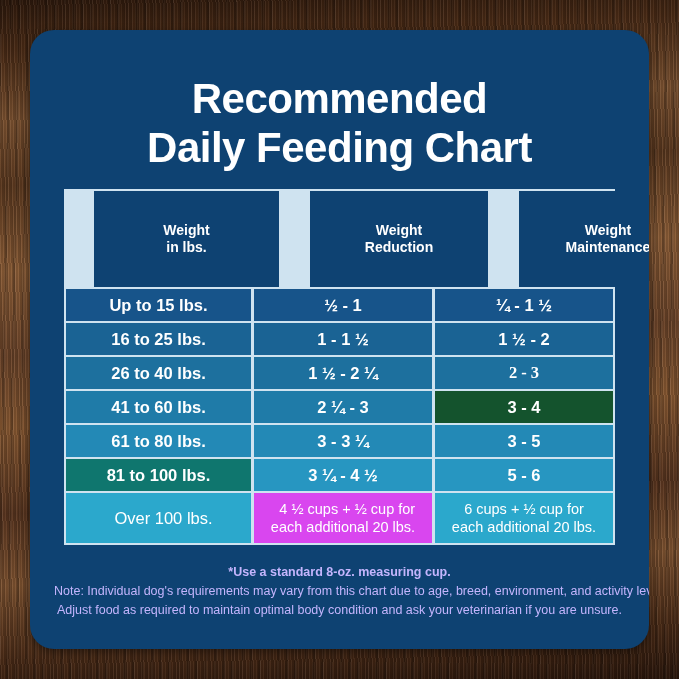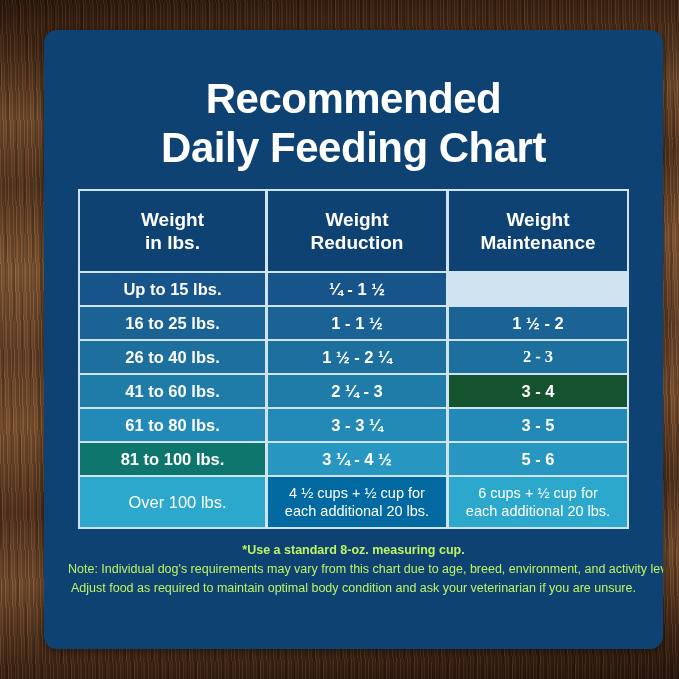--- a/index.html
+++ b/index.html
@@ -32,23 +32,23 @@
         rgba(0,0,0,0.0) 3px, rgba(0,0,0,0.0) 9px),
       linear-gradient(177deg,
         #2f1a0d 0%, #4a2b16 7%, #7a5130 17%, #5d3a20 26%,
         #8a5c36 38%, #6d452a 50%, #855731 60%,
         #5a3620 72%, #7d5230 82%, #4d2d18 92%, #2b170c 100%);
   }
 
   
   #card {
     position:absolute;
-    left:44px; top:30px;
+    left:30px; top:30px;
     width:619px; height:619px;
-    border-radius:13px;
+    border-radius:24px;
     background:#0e4272;
     box-shadow:0 3px 10px rgba(0,0,0,0.45);
     overflow:hidden;
   }
 
   
   #title-block {
     text-align:center;
     padding-top:44px;
   }
@@ -84,48 +84,49 @@
     padding:0 6px;
   }
   .tcell + .tcell { border-left:3px solid #cfe3f0; }
 
   .col-a { width:185px; flex:0 0 185px; }
   .col-b { width:181px; flex:0 0 181px; }
   .col-c { width:181px; flex:0 0 181px; }
 
   
   #header-row .tcell {
-    height:80px;
+    height:96px;
     background:#0e4272;
-    font-size:19px;
+    font-size:14px;
     font-weight:bold;
     line-height:1.25;
+    margin-left:28px;
   }
 
   
   .drow .tcell {
     height:32px;
     font-size:16.5px;
     font-weight:bold;
   }
   .drow.last .tcell {
     height:50px;
     font-size:14.5px;
     font-weight:normal;
     line-height:1.28;
   }
   .drow.last .col-a { font-size:16.5px; }
 
   .hdr-sub { font-weight:bold; }
 
   
   #footnote {
-    margin-top:12px;
+    margin-top:18px;
     text-align:center;
-    color:#bef264;
+    color:#c4b5fd;
     padding:0 24px;
   }
   #foot-star {
     font-size:12.5px;
     font-weight:bold;
     line-height:1.5;
   }
   .foot-note-line {
     font-size:12.5px;
     line-height:1.55;
@@ -162,20 +163,21 @@
       <div class="tcell col-c">
         <div>
           <span>Weight</span><br>
           <span class="hdr-sub">Maintenance</span>
         </div>
       </div>
     </div>
 
     <div class="trow drow">
       <div class="tcell col-a" style="background: rgb(23, 84, 138);">Up to 15 lbs.</div>
+      <div class="tcell col-b" style="background: rgb(23, 84, 138);">½ - 1</div>
       <div class="tcell col-c" style="background: rgb(23, 84, 138);">¼ - 1 ½</div>
     </div>
 
     <div class="trow drow">
       <div class="tcell col-a" style="background: rgb(26, 99, 148);">16 to 25 lbs.</div>
       <div class="tcell col-b" style="background: rgb(26, 99, 148);">1 - 1 ½</div>
       <div class="tcell col-c" style="background: rgb(26, 99, 148);">1 ½ - 2</div>
     </div>
 
     <div class="trow drow">
@@ -197,21 +199,21 @@
     </div>
 
     <div class="trow drow">
       <div class="tcell col-a" style="background: #0f766e;">81 to 100 lbs.</div>
       <div class="tcell col-b" style="background: rgb(39, 150, 193);">3 ¼ - 4 ½</div>
       <div class="tcell col-c" style="background: rgb(39, 150, 193);">5 - 6</div>
     </div>
 
     <div class="trow drow last">
       <div class="tcell col-a" style="background: rgb(43, 168, 204); padding-left: 16px;">Over 100 lbs.</div>
-      <div class="tcell col-b" style="background: #0369a1;">
+      <div class="tcell col-b" style="background: #d946ef; text-align: right;">
         <div>
           <span>4 ½ cups  + ½ cup for</span><br>
           <span>each additional 20 lbs.</span>
         </div>
       </div>
       <div class="tcell col-c" style="background: rgb(43, 168, 204);">
         <div>
           <span>6 cups  + ½ cup for</span><br>
           <span>each additional 20 lbs.</span>
         </div>

